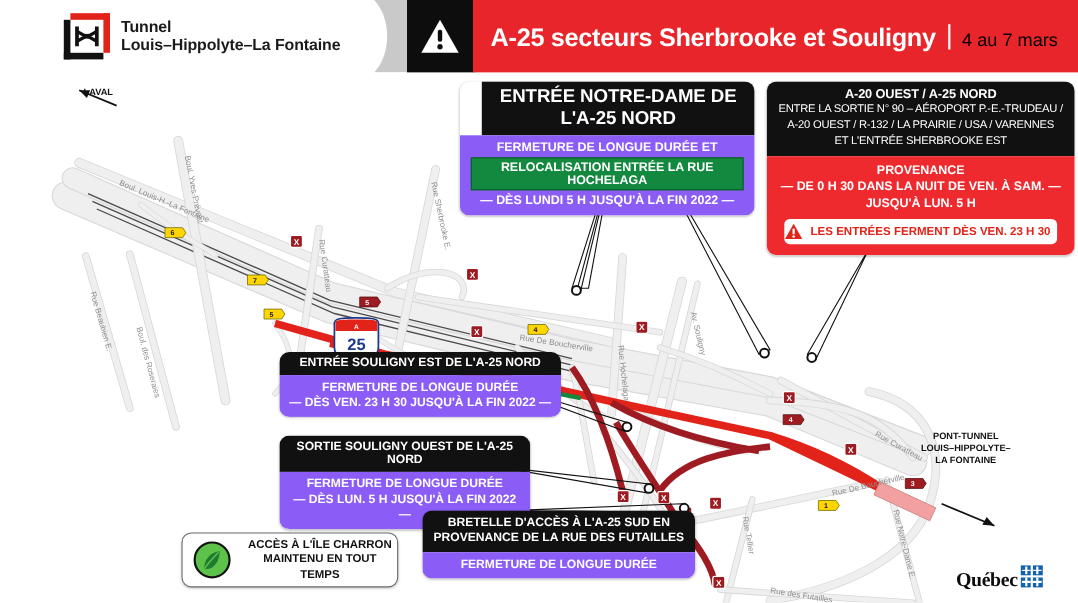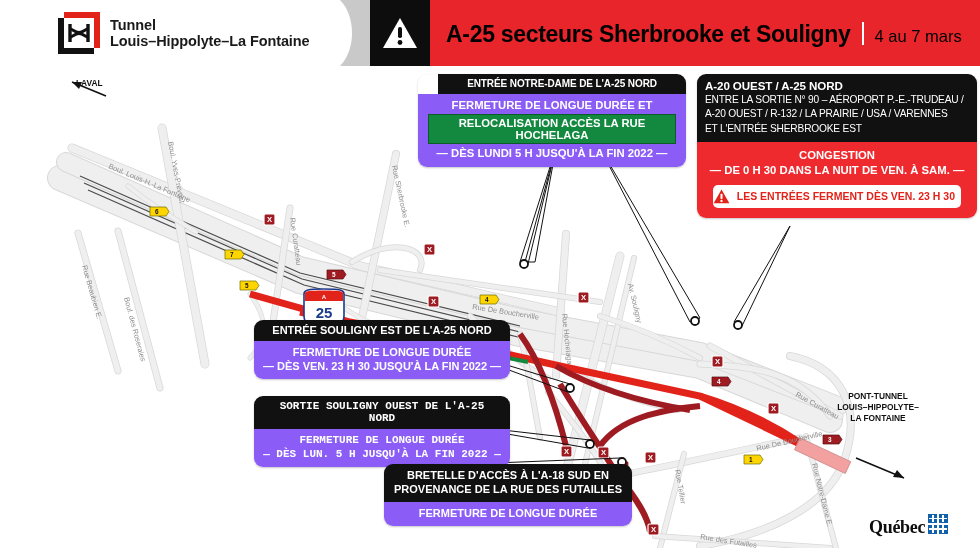--- a/index.html
+++ b/index.html
@@ -30,21 +30,21 @@
   .logo-text div { font-size:14.5px; font-weight:700; color:#1a1a1a; letter-spacing:-0.1px; }
 
   .hdr-wedge { position:absolute; left:296px; top:0; width:40px; height:66px; }
   .hdr-black { position:absolute; left:326px; top:0; width:62px; height:66px; background:#0d0d0d; }
   .hdr-warn { position:absolute; left:338px; top:17px; width:36px; height:32px; }
   .hdr-red {
     position:absolute; left:386px; top:0; width:594px; height:66px;
     background:#e8252a; display:flex; align-items:center;
   }
   .hdr-red-inner { display:flex; align-items:baseline; padding-left:16px; white-space:nowrap; }
-  .hdr-title { font-size:23px; font-weight:700; color:#000000; letter-spacing:-0.3px; }
+  .hdr-title { font-size:23px; font-weight:700; color:#ffffff; letter-spacing:-0.3px; }
   .hdr-sep { display:inline-block; width:2px; height:23px; background:#fff; margin:0 11px; position:relative; top:3px; }
   .hdr-dates { font-size:16.5px; font-weight:400; color:#000000; letter-spacing:0px; }
 
   
   .map { position:absolute; left:0; top:66px; width:980px; height:482px; background:#fff; overflow:hidden; }
   .map svg { position:absolute; left:0; top:0; }
 
   
   .callout { position:absolute; border-radius:9px; overflow:hidden; box-shadow:0 1px 2px rgba(0,0,0,.22); }
   .co-head { background:#111; color:#fff; text-align:center; font-weight:700; padding:4px 10px 5px; }
@@ -56,35 +56,35 @@
   }
   .co-red-body { background:#ef2a2f; color:#fff; text-align:center; padding:6px 10px 8px; }
   .co-white-pill {
     background:#fff; border-radius:5px; margin:7px 6px 2px; padding:4px 6px;
     display:flex; align-items:center; justify-content:flex-end; gap:7px;
   }
   .co-white-pill span.txt { color:#e2231a; font-weight:700; font-size:10.5px; white-space:nowrap; }
   .warn-tri { width:17px; height:15px; flex:0 0 auto; }
 
   #callout-notre-dame { left:418px; top:74px; width:268px; }
-  #callout-notre-dame .co-head { font-size:10px; letter-spacing:-0.1px;margin-left:20px; }
+  #callout-notre-dame .co-head { font-size:17px; letter-spacing:-0.1px;margin-left:20px; }
   #callout-notre-dame .co-body .ln { font-size:11.3px; }
   #callout-notre-dame .co-green { font-size:11.3px; }
 
   #callout-a20 { left:697px; top:74px; width:280px; }
-  #callout-a20 .co-head-blk { background:#111; color:#fff; padding:5px 8px 7px; }
+  #callout-a20 .co-head-blk { background:#111; color:#fff; text-align:center; padding:5px 8px 7px; }
   #callout-a20 .a20-title { font-size:11.6px; font-weight:700; letter-spacing:-0.1px; }
   #callout-a20 .a20-sub { font-size:10.2px; font-weight:400; line-height:1.3; margin-top:1px; letter-spacing:-0.2px; }
   #callout-a20 .co-red-body .ln { font-size:11.3px; font-weight:700; line-height:1.32; }
 
   #callout-souligny-est { left:254px; top:320px; width:256px; }
   #callout-souligny-est .co-head { font-size:11px; }
   #callout-souligny-est .co-body .ln { font-size:11px; }
 
-  #callout-souligny-ouest { left:254px; top:396px; width:256px;font-family:Liberation Mono, monospace; }
+  #callout-souligny-ouest { left:254px; top:396px; width:228px; }
   #callout-souligny-ouest .co-head { font-size:11px; }
   #callout-souligny-ouest .co-body .ln { font-size:11px; }
 
   #callout-futailles { left:384px; top:464px; width:248px; }
   #callout-futailles .co-head { font-size:11px; line-height:1.3; }
   #callout-futailles .co-body .ln { font-size:11px; }
 
   
   .legend-box {
     position:absolute; background:#fff; border:1.4px solid #6d6d6d; border-radius:9px;
@@ -401,35 +401,36 @@
         <path class="leader" d="M470 398 L620 392 L622 400 Z" fill="#111" stroke="none"></path>
         <circle cx="622" cy="396" r="4" fill="#fff" stroke="#111" stroke-width="1.8"></circle>
       </g>
     </svg>
   </div>
 
   <div class="callout" id="callout-notre-dame">
     <div class="co-head">ENTRÉE NOTRE-DAME DE L'A-25 NORD</div>
     <div class="co-body">
       <div class="ln">FERMETURE DE LONGUE DURÉE ET</div>
-      <div class="co-green">RELOCALISATION ACCÈS LA RUE HOCHELAGA</div>
+      <div class="co-green">RELOCALISATION ENTRÉE LA RUE HOCHELAGA</div>
       <div class="ln">— DÈS LUNDI 5 H JUSQU'À LA FIN 2022 —</div>
     </div>
   </div>
 
   <div class="callout" id="callout-a20">
     <div class="co-head-blk">
       <div class="a20-title">A-20 OUEST / A-25 NORD</div>
       <div class="a20-sub">ENTRE LA SORTIE N° 90 – AÉROPORT P.-E.-TRUDEAU /</div>
       <div class="a20-sub">A-20 OUEST / R-132 / LA PRAIRIE / USA / VARENNES</div>
       <div class="a20-sub">ET L'ENTRÉE SHERBROOKE EST</div>
     </div>
     <div class="co-red-body">
-      <div class="ln">CONGESTION</div>
+      <div class="ln">PROVENANCE</div>
       <div class="ln">— DE 0 H 30 DANS LA NUIT DE VEN. À SAM. —</div>
+      <div class="ln">JUSQU'À LUN. 5 H</div>
       <div class="co-white-pill">
         <svg class="warn-tri" viewBox="0 0 20 18">
           <path d="M10 0.6 L19.4 17.2 L0.6 17.2 Z" fill="#e2231a"></path>
           <rect x="8.8" y="5.6" width="2.4" height="6.4" rx="1" fill="#fff"></rect>
           <circle cx="10" cy="14.4" r="1.4" fill="#fff"></circle>
         </svg>
         <span class="txt">LES ENTRÉES FERMENT DÈS VEN. 23 H 30</span>
       </div>
     </div>
   </div>
@@ -445,29 +446,40 @@
   <div class="callout" id="callout-souligny-ouest">
     <div class="co-head">SORTIE SOULIGNY OUEST DE L'A-25 NORD</div>
     <div class="co-body">
       <div class="ln">FERMETURE DE LONGUE DURÉE</div>
       <div class="ln">— DÈS LUN. 5 H JUSQU'À LA FIN 2022 —</div>
     </div>
   </div>
 
   <div class="callout" id="callout-futailles">
     <div class="co-head">
-      <div>BRETELLE D'ACCÈS À L'A-18 SUD EN</div>
+      <div>BRETELLE D'ACCÈS À L'A-25 SUD EN</div>
       <div>PROVENANCE DE LA RUE DES FUTAILLES</div>
     </div>
     <div class="co-body">
       <div class="ln">FERMETURE DE LONGUE DURÉE</div>
     </div>
   </div>
 
 
+  <div class="legend-box" id="legend-charron">
+    <svg width="36" height="36" viewBox="0 0 36 36">
+      <circle cx="18" cy="18" r="16" fill="#5cc24a" stroke="#111" stroke-width="2"></circle>
+      <path d="M25 10 C25 22, 16 28, 11 26 C10 20, 15 11, 25 10 Z" fill="#1d7a2e"></path>
+      <path d="M24 11 C19 16, 14 21, 11.5 25.5" stroke="#5cc24a" stroke-width="1.4" fill="none"></path>
+    </svg>
+    <div class="legend-text center">
+      <div>ACCÈS À L'ÎLE CHARRON</div>
+      <div>MAINTENU EN TOUT TEMPS</div>
+    </div>
+  </div>
 
   <div id="quebec-logo">
     <span class="qword">Québec</span>
     <span class="qflag">
         <i></i>
         <i></i>
         <i></i>
         <i></i>
       </span>
   </div>

